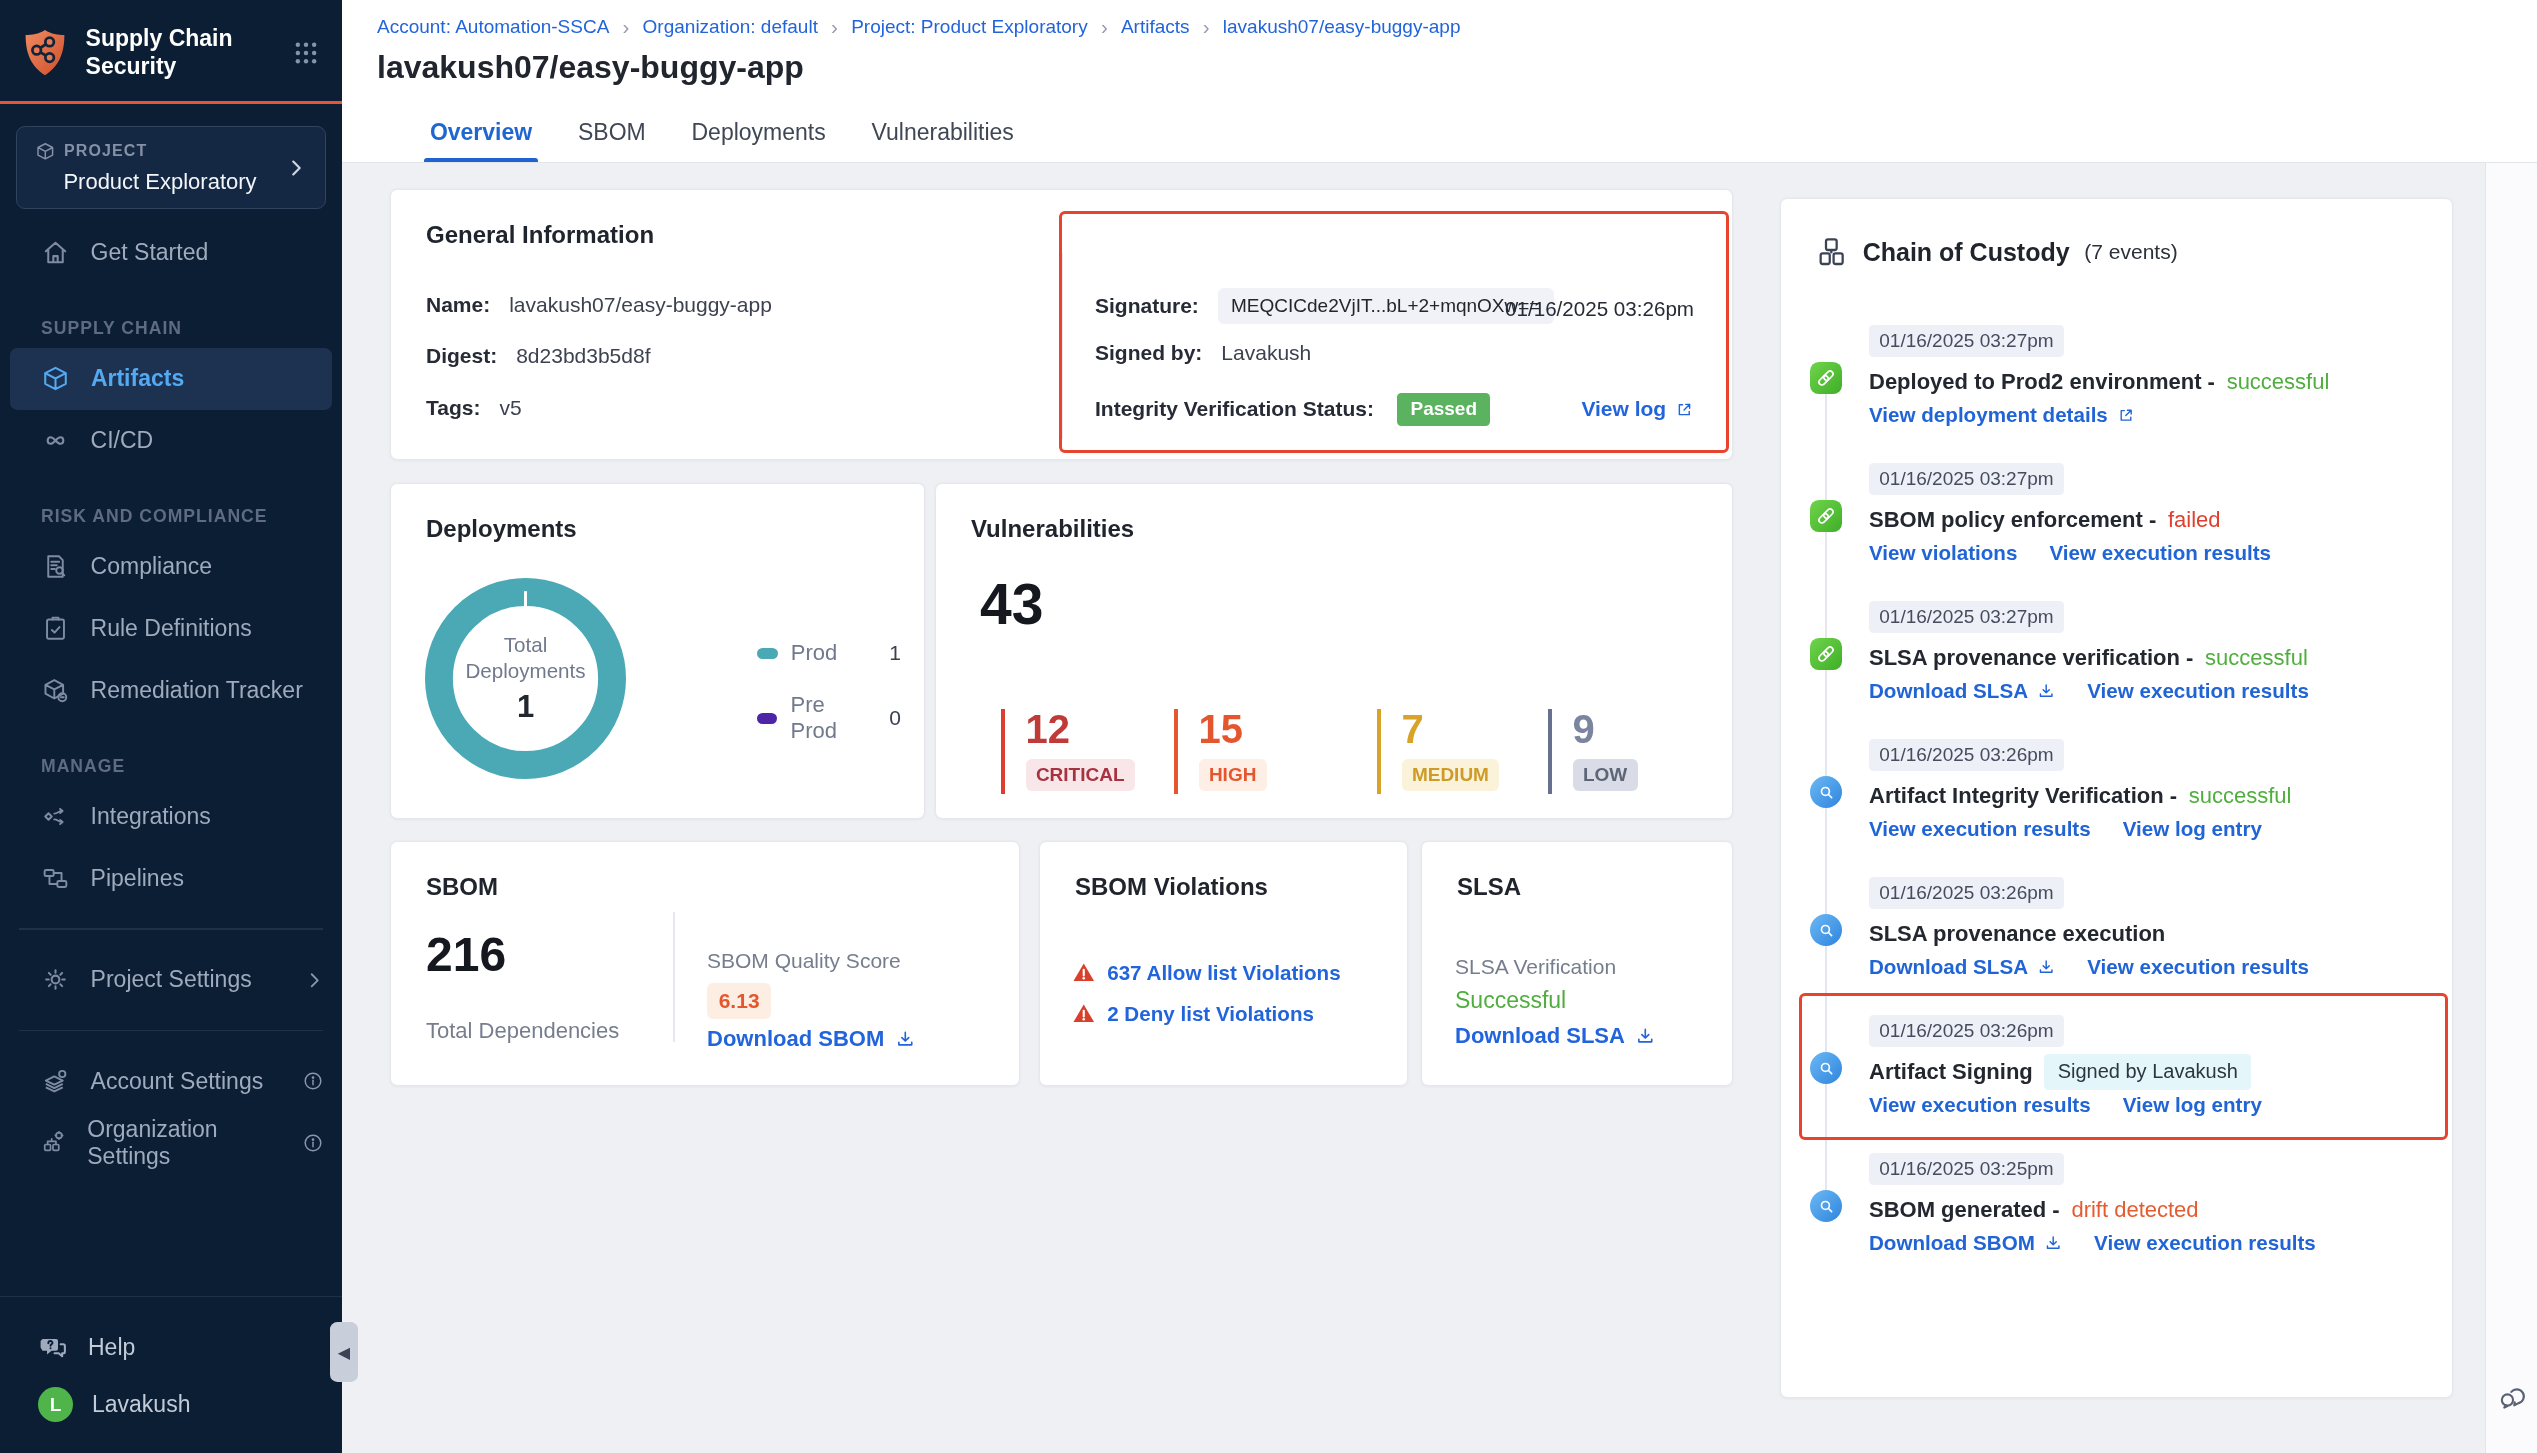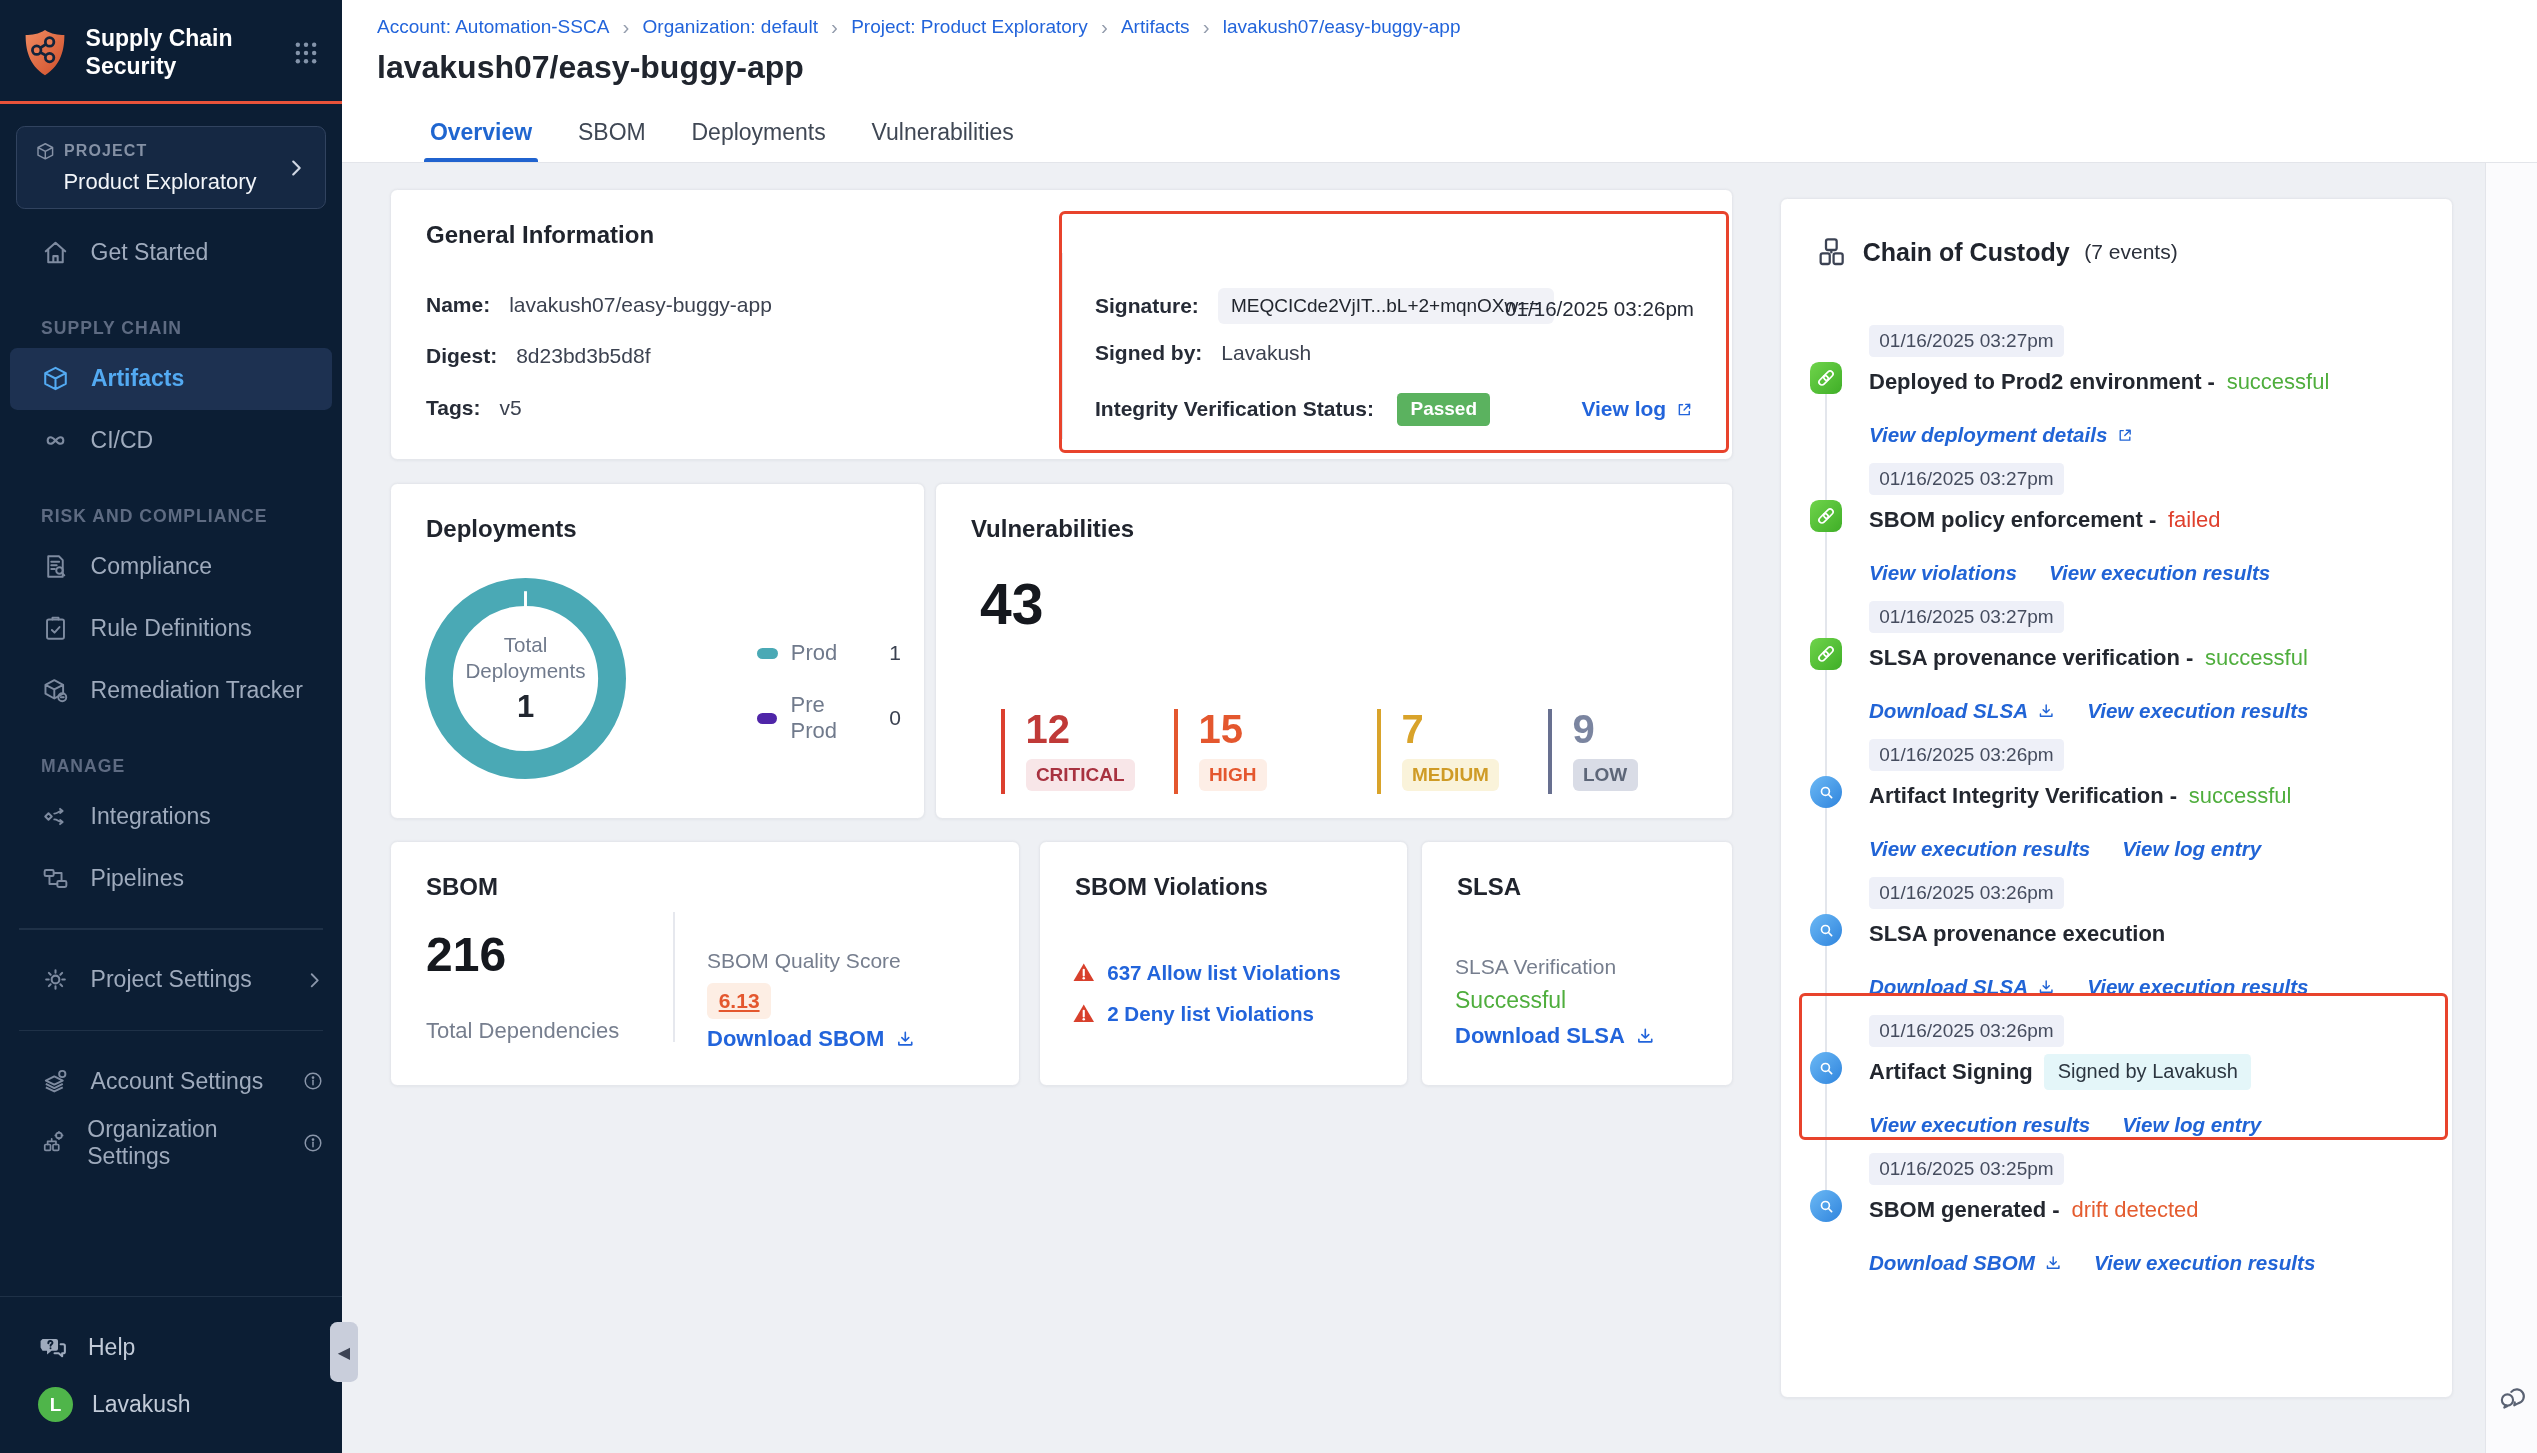--- a/index.html
+++ b/index.html
@@ -90,21 +90,21 @@
   .sev-high     { --bar:#e4572e; --num:#e4572e; --chip:#e4572e; --chipbg:#fdeee6; }
   .sev-medium   { --bar:#d9a32a; --num:#d9a32a; --chip:#cf9b26; --chipbg:#faf3da; }
   .sev-low      { --bar:#687090; --num:#7b85a0; --chip:#5d6678; --chipbg:#d9dce6; }
 
   
   .sbom { left:48px; top:678px; width:630px; height:245px; }
   .sbom-total { position:absolute; left:35px; top:85px; font-size:48px; font-weight:bold; color:#15181e; }
   .sbom-total-label { position:absolute; left:35px; top:176px; font-size:22px; color:#767e8e; }
   .sbom-div { position:absolute; left:282px; top:70px; bottom:43px; width:1.5px; background:#e6e8ee; }
   .sbom-q-label { position:absolute; left:316px; top:107px; font-size:21px; color:#767e8e; }
-  .score-pill { position:absolute; left:316px; top:141px; font-size:21px; font-weight:bold; color:#e4572e; background:#fdeee4; border-radius:5.9px; padding:5.9px 11.7px;text-decoration:underline; }
+  .score-pill { position:absolute; left:316px; top:141px; font-size:21px; font-weight:bold; color:#e4572e; background:#fdeee4; border-radius:5.9px; padding:5.9px 11.7px; }
   .dl-link { display:flex; align-items:center; gap:10.3px; font-size:22px; font-weight:bold; color:#2264db; text-decoration:none; cursor:pointer; }
   .sbom .dl-link { position:absolute; left:316px; top:184px; }
 
   
   .viol { left:697px; top:678px; width:369px; height:245px; }
   .viol-row { position:absolute; left:32px; display:flex; align-items:center; gap:11.7px; font-size:20.6px; font-weight:bold; color:#2264db; cursor:pointer; }
 
   
   .slsa { left:1079px; top:678px; width:312px; height:245px; }
   .slsa-label { position:absolute; left:33px; top:113px; font-size:21px; color:#767e8e; }
@@ -121,21 +121,21 @@
   .event { position:relative; padding-left:59px; height:107px; margin-bottom:31px; }
   .ev-icon { position:absolute; left:0; top:37px; width:32px; height:32px; border-radius:8.8px; display:flex; align-items:center; justify-content:center; z-index:1; }
   .ev-icon.green { background:linear-gradient(135deg,#6fd44b,#3fae27); }
   .ev-icon.blue  { background:linear-gradient(135deg,#6cb9f5,#2f84dd); border-radius:50%; }
   .ev-time { display:inline-block; background:#eef0f8; border-radius:4.4px; padding:5.1px 10.3px; font-size:19px; color:#454c5e; }
   .ev-title-row { margin-top:8.8px; height:32px; display:flex; align-items:center; gap:11.7px; font-size:22px; font-weight:bold; color:#23272f; }
   .st-green { color:#4fae3d; font-weight:normal; }
   .st-red { color:#df402d; font-weight:normal; }
   .st-orange { color:#e45c2f; font-weight:normal; }
   .ev-badge { background:#e4f6f9; color:#2c3640; font-size:20px; font-weight:normal; border-radius:4.4px; padding:6.6px 13.2px; }
-  .ev-links { margin-top:25px; display:flex; align-items:center; gap:32px;font-style:italic; }
+  .ev-links { margin-top:5px; display:flex; align-items:center; gap:32px; }
   .ev-links a { display:flex; align-items:center; gap:8.8px; font-size:20.6px; font-weight:bold; color:#2164d6; text-decoration:none; cursor:pointer; }
 </style>
 </head>
 <body>
 
 <nav class="sidebar">
   <div class="logo-row">
     <span>
       <svg width="46" height="48" viewBox="0 0 48 52">
         <defs>

